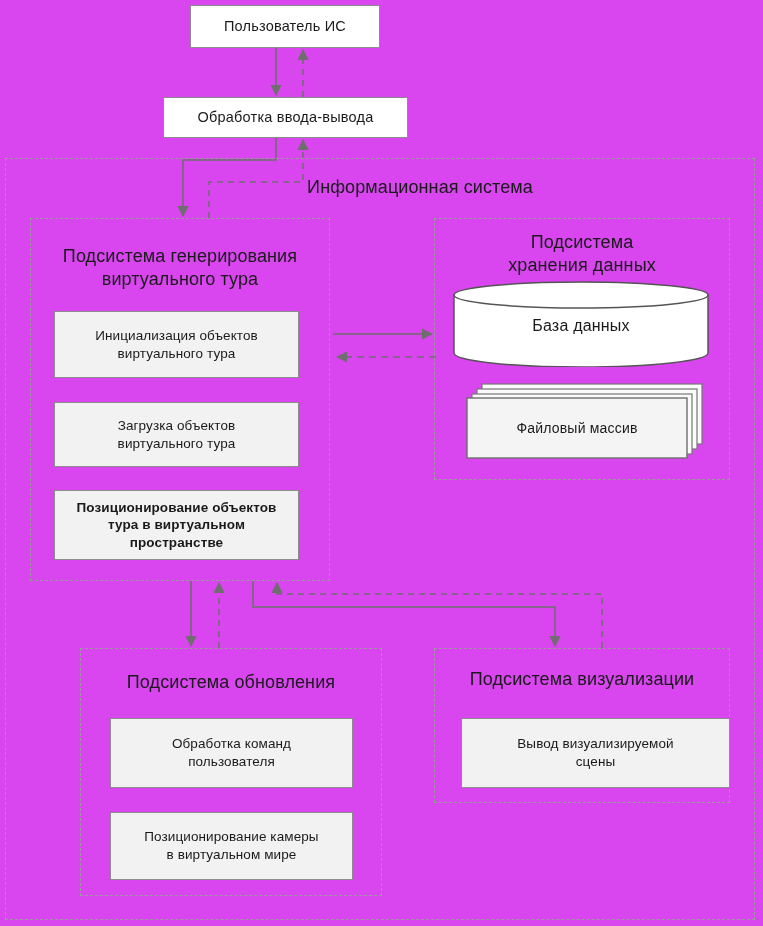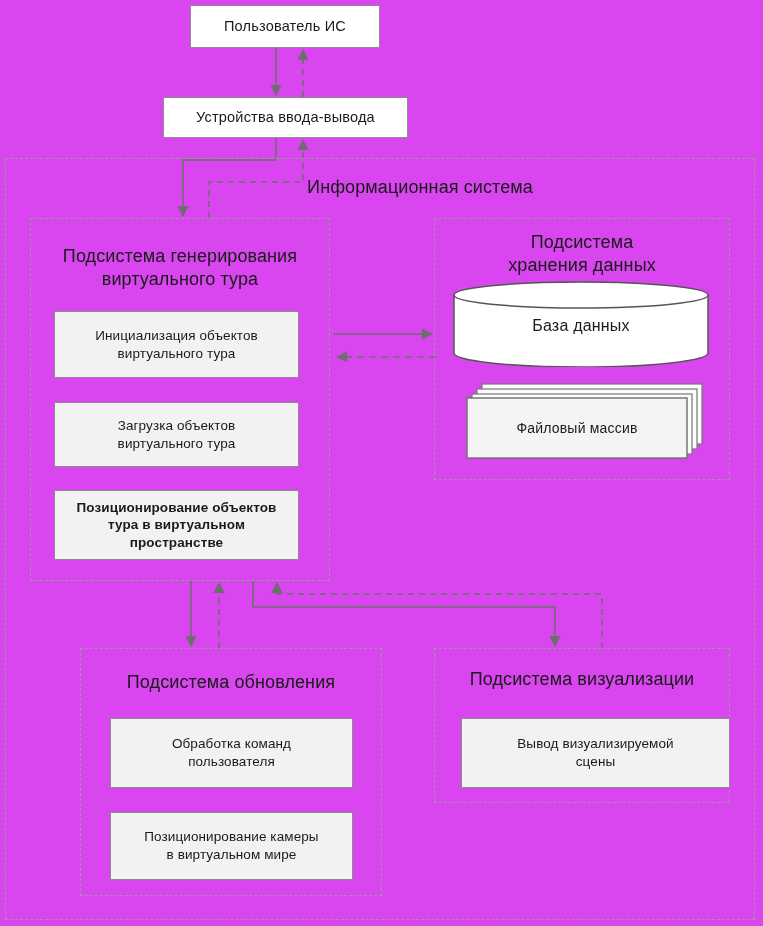--- a/index.html
+++ b/index.html
@@ -133,21 +133,21 @@
 
       <path d="M 602 648 L 602 594 L 277 594 L 277 583" stroke-dasharray="6,5" marker-end="url(#ah)"></path>
     </g>
   </svg>
 
   <div class="solid-box" style="left:190px; top:5px; width:190px; height:43px;">
     <span>Пользователь ИС</span>
   </div>
 
   <div class="solid-box" style="left:163px; top:97px; width:245px; height:41px;">
-    <span>Устройства ввода-вывода</span>
+    <span>Обработка ввода-вывода</span>
   </div>
 
   <div class="dashed-box" style="left:5px; top:158px; width:750px; height:762px;"></div>
   <div class="group-title" style="left:240px; top:176px; width:360px;">Информационная система</div>
 
   <div class="dashed-box" style="left:30px; top:218px; width:300px; height:363px;"></div>
   <div class="group-title" style="left: 40px; top: 245px; width: 280px; white-space: pre-line;">Подсистема генерирования
 виртуального тура</div>
 
   <div class="gray-box" style="left:54px; top:311px; width:245px; height:67px;">

